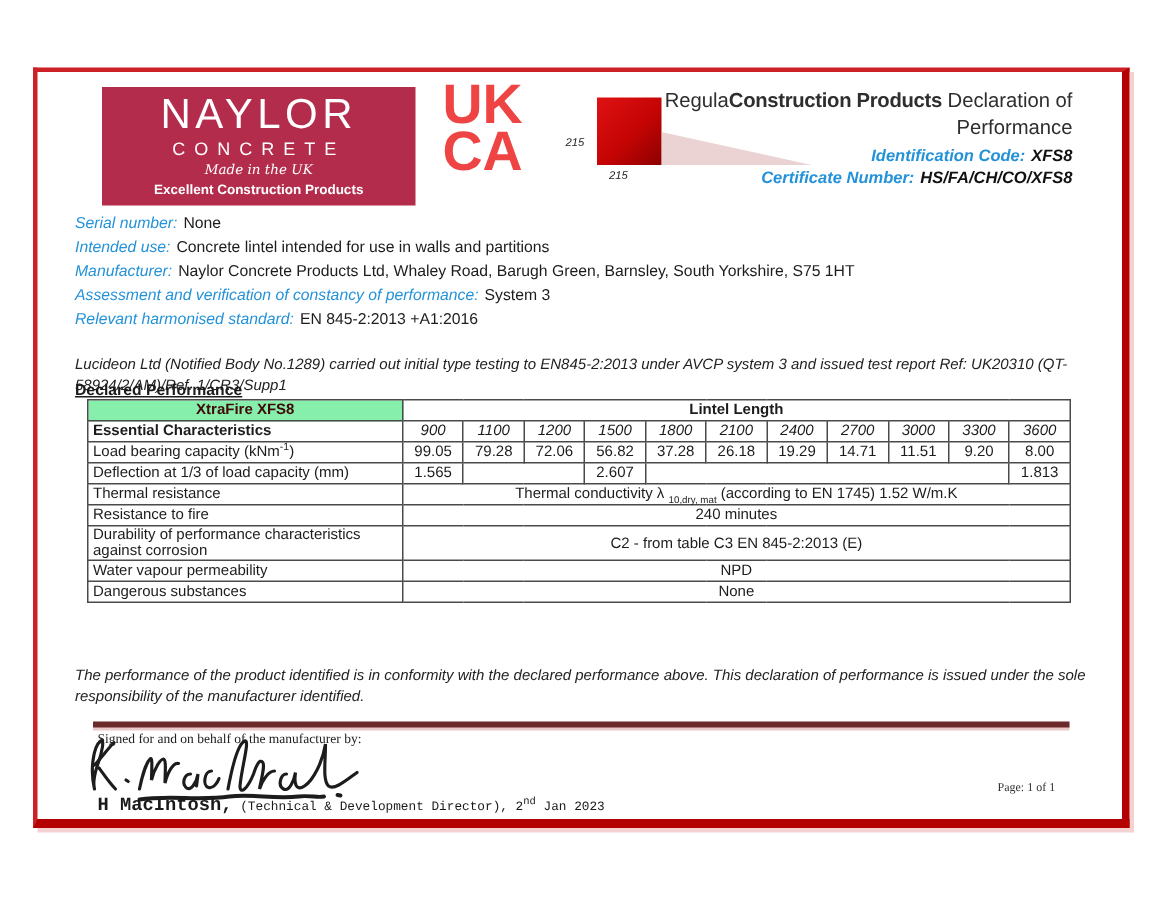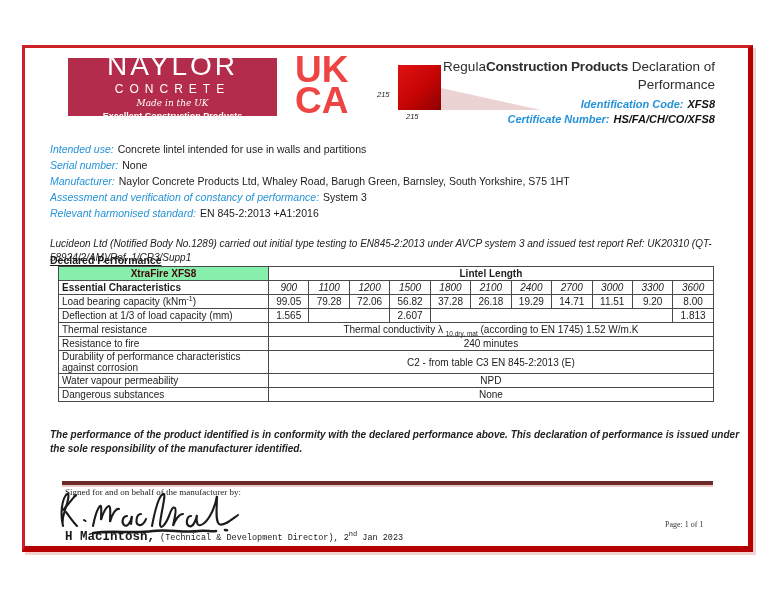--- a/index.html
+++ b/index.html
@@ -4,21 +4,21 @@
 <style>
   html,body{margin:0;padding:0;background:#ffffff;}
   body{width:777px;height:600px;position:relative;overflow:hidden;
        font-family:"Liberation Sans",sans-serif;color:#1c1c1c;}
   .frame{position:absolute;left:22px;top:45px;width:723px;height:498px;background:#fff;
          border-top:3px solid #ce2127;border-left:3px solid #ce2127;
          border-right:5px solid #b40000;border-bottom:6px solid #b40000;
          box-shadow:3px 3px 0 rgba(238,180,180,.6);}
   .abs{position:absolute;}
   
-  .logo{left:43px;top:10px;width:209px;height:58px;background:#b42c4c;color:#fff;
+  .logo{left:43px;top:10px;width:209px;height:79px;background:#b42c4c;color:#fff;
         display:flex;flex-direction:column;align-items:center;justify-content:center;text-align:center;}
   .logo .brand{font-size:28px;letter-spacing:3px;line-height:1;font-weight:400;}
   .logo .brand-sub{font-size:12px;letter-spacing:6px;line-height:1.3;margin-top:2px;}
   .logo .tagline{font-family:"DejaVu Serif",serif;font-style:italic;font-size:9px;line-height:1.4;}
   .logo .strap{font-size:9px;font-weight:bold;line-height:1.4;}
   
   .ukca{left:270px;top:6px;font-size:37px;font-weight:900;line-height:.84;letter-spacing:0;color:#ef4444;}
   
   .sq{left:373px;top:17px;width:43px;height:45px;background:linear-gradient(135deg,#e01212 0%,#c40404 55%,#8d0000 100%);}
   .wedge{left:416px;top:40px;width:100px;height:22px;background:#ecd3d3;
@@ -43,21 +43,21 @@
   .dop-table{left:33px;top:218px;}
   table{border-collapse:collapse;table-layout:fixed;width:655px;font-size:10px;color:#1c1c1c;}
   td{border:1px solid #4a4a4a;padding:0 3px;height:13px;line-height:1.12;vertical-align:middle;}
   .red-head{background:#86efac;color:#400808;font-weight:bold;text-align:center;}
   .bold{font-weight:bold;}
   .ctr{text-align:center;}
   .it{font-style:italic;}
   sup.s{font-size:7px;vertical-align:super;line-height:0;}
   sub.s{font-size:6.5px;vertical-align:sub;line-height:0;}
   
-  .conformity{left:25px;top:367px;width:692px;font-weight:bold;}
+  .conformity{left:25px;top:383px;width:692px;}
   .rule{left:37px;top:433px;width:651px;height:4px;background:#6d2a2a;box-shadow:0 2px 0 #eac9c9;}
   .signed-line{left:40px;top:439px;font-family:"Liberation Serif",serif;font-size:9px;color:#222;}
   .sig{left:28px;top:438px;}
   .signatory{left:40px;top:482px;font-family:Liberation Mono, monospace;font-size:8.5px;color:#1a1a1a;}
   .signatory .name{font-weight:bold;font-size:12.5px;}
   .page-label{left:640px;top:472px;font-family:"Liberation Serif",serif;font-size:8px;color:#333;}
 </style>
 </head>
 <body>
 
@@ -81,22 +81,22 @@
   <div class="abs dim dim-bottom">215</div>
 
   <div class="abs title"><span>Regula</span><b>Construction Products</b><span> Declaration of Performance</span></div>
 
   <div class="abs ids">
     <div><span class="lbl">Identification Code:</span><span class="val">XFS8</span></div>
     <div><span class="lbl">Certificate Number:</span><span class="val">HS/FA/CH/CO/XFS8</span></div>
   </div>
 
   <div class="abs info">
+    <p><span class="blue-label">Serial number:</span><span>None</span></p>
     <p><span class="blue-label">Intended use:</span><span>Concrete lintel intended for use in walls and partitions</span></p>
-    <p><span class="blue-label">Serial number:</span><span>None</span></p>
     <p><span class="blue-label">Manufacturer:</span><span>Naylor Concrete Products Ltd, Whaley Road, Barugh Green, Barnsley, South Yorkshire, S75 1HT</span></p>
     <p><span class="blue-label">Assessment and verification of constancy of performance:</span><span>System 3</span></p>
     <p><span class="blue-label">Relevant harmonised standard:</span><span>EN 845-2:2013 +A1:2016</span></p>
   </div>
 
   <div class="abs para lucideon">Lucideon Ltd (Notified Body No.1289) carried out initial type testing to EN845-2:2013 under AVCP system 3 and issued test report Ref: UK20310 (QT-58924/2/AM)/Ref. 1/CR3/Supp1</div>
 
   <div class="abs declared">Declared Performance</div>
 
   <div class="abs dop-table">

